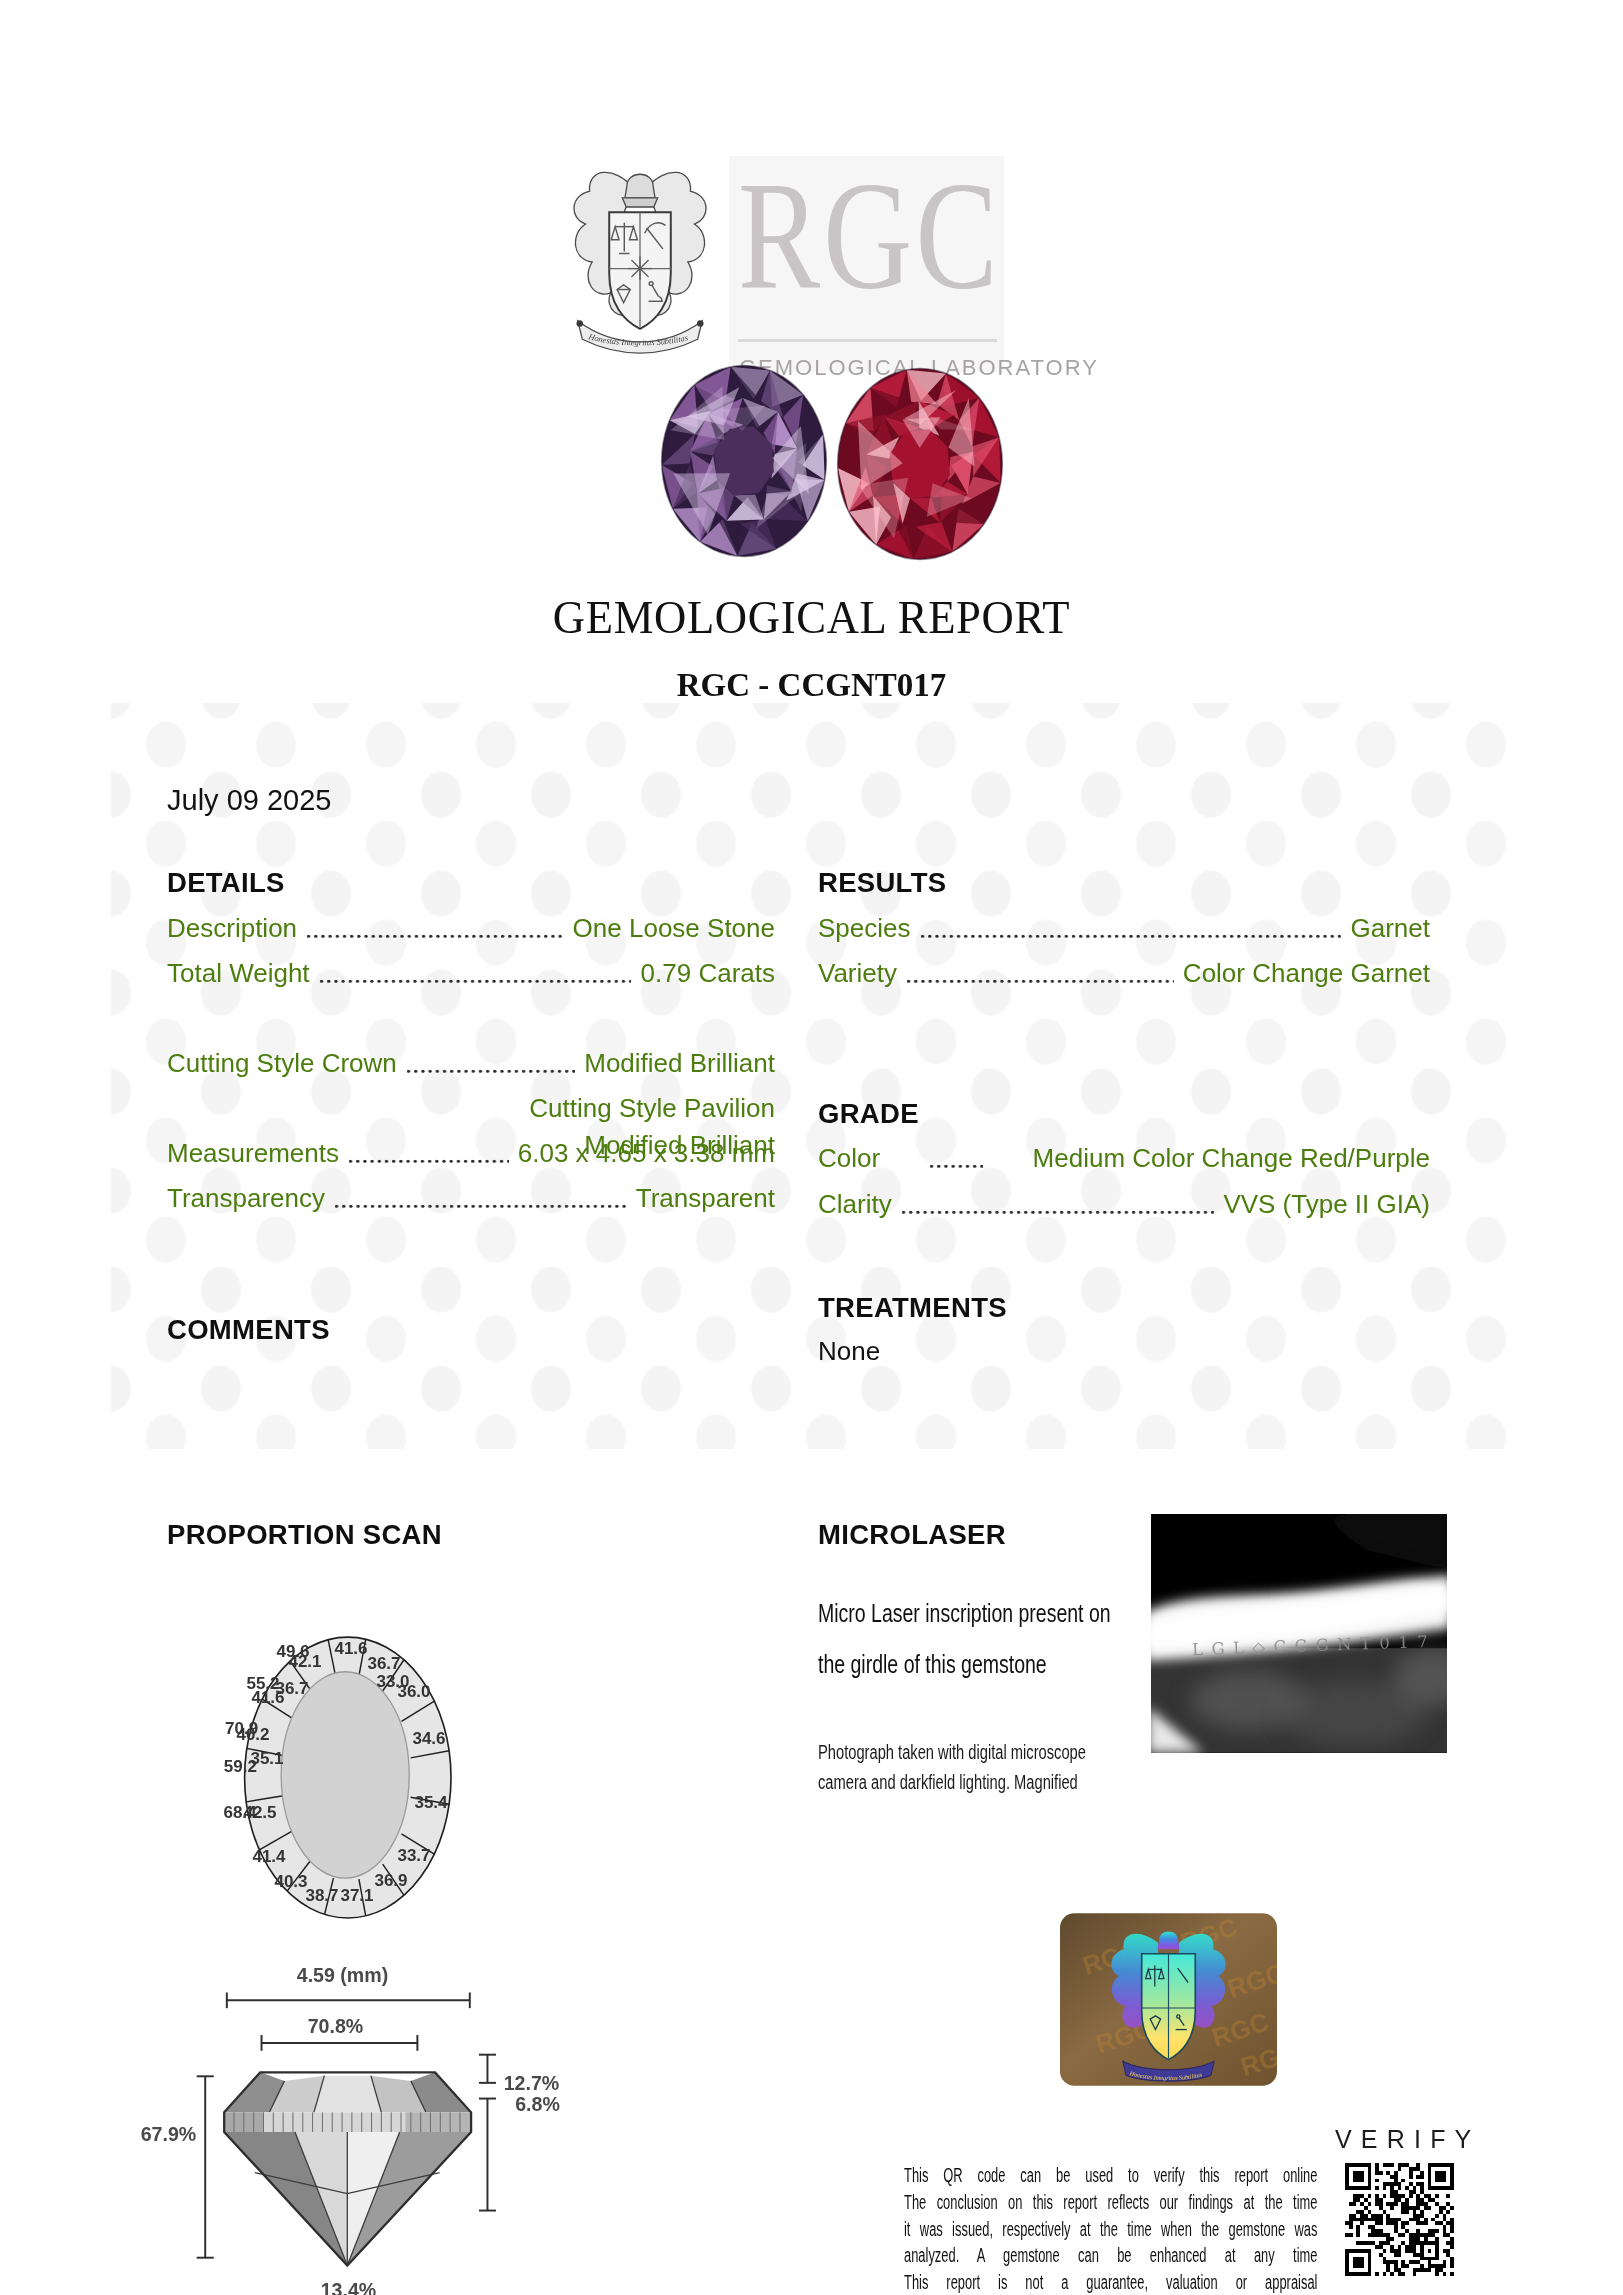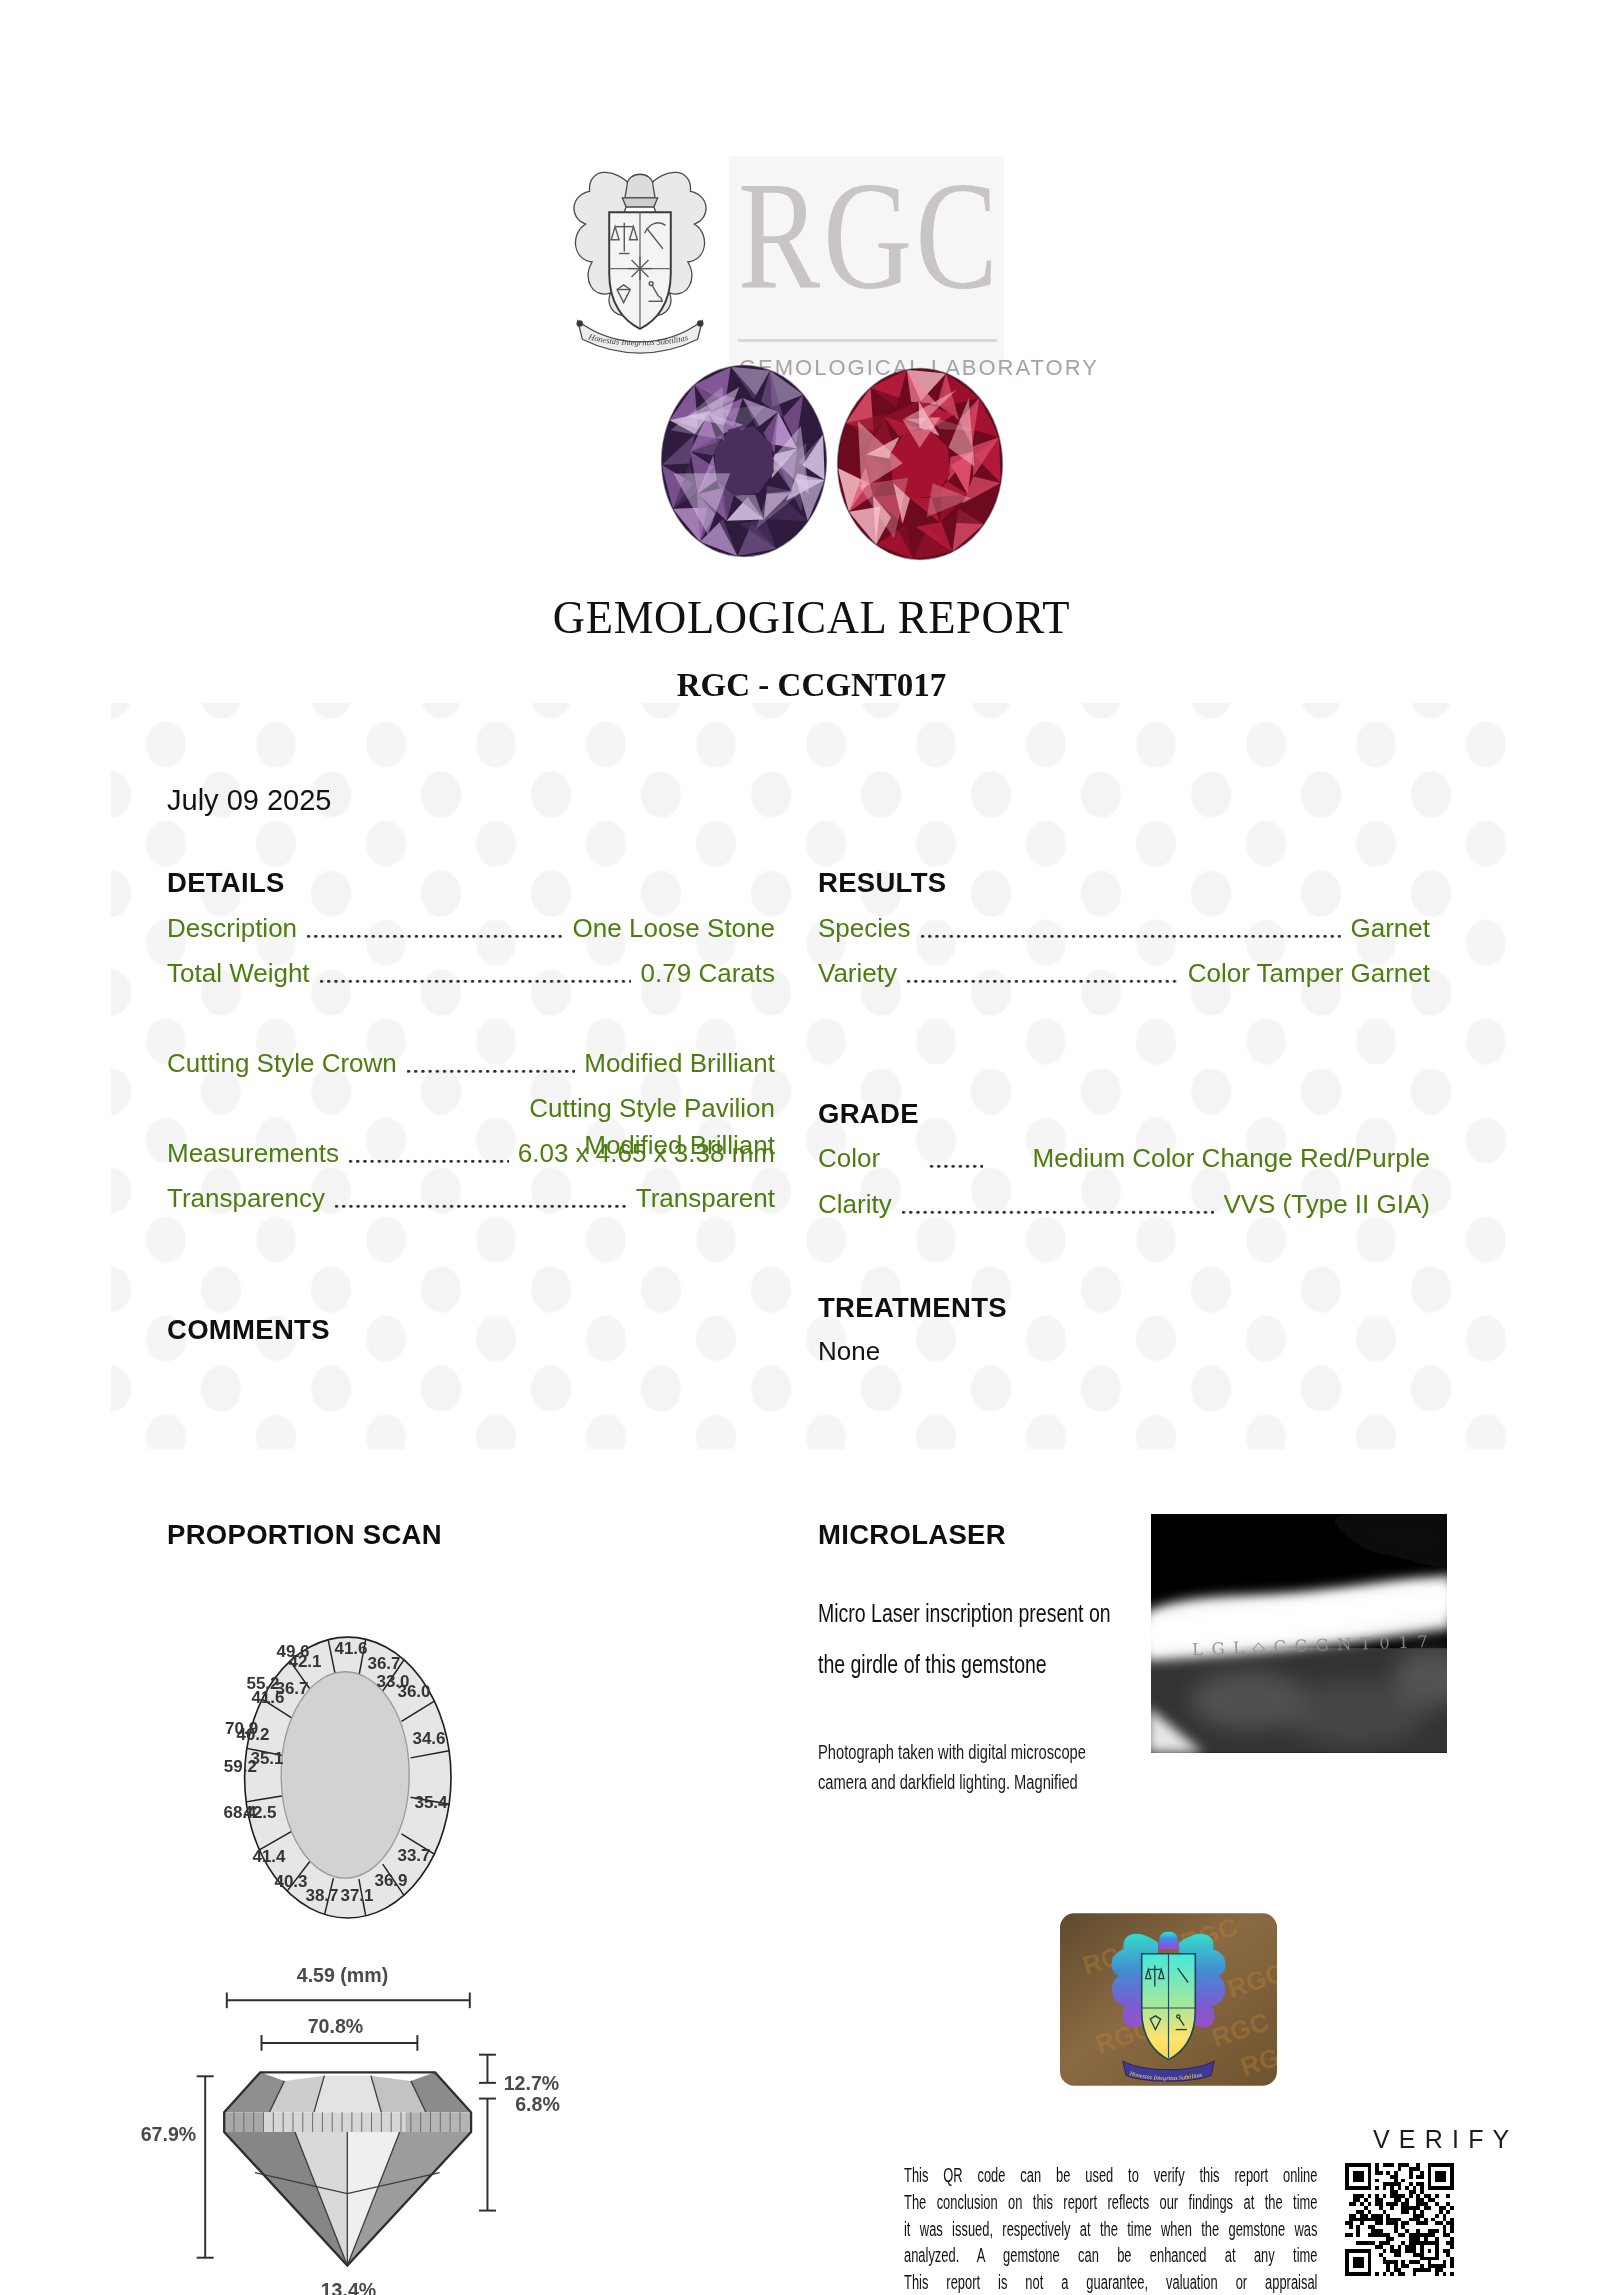--- a/index.html
+++ b/index.html
@@ -264,21 +264,21 @@
 
   <div class="abs heading" style="left:818px;top:867px;">RESULTS</div>
   <div class="abs row" style="left:818px;top:913px;width:612px;">
     <span class="lbl">Species</span>
     <span class="dots"></span>
     <span class="val">Garnet</span>
   </div>
   <div class="abs row" style="left:818px;top:958px;width:612px;">
     <span class="lbl">Variety</span>
     <span class="dots"></span>
-    <span class="val">Color Tamper Garnet</span>
+    <span class="val">Color Change Garnet</span>
   </div>
 
   <div class="abs heading" style="left:818px;top:1098px;">GRADE</div>
   <div class="abs row" style="left:818px;top:1143px;width:612px;gap:40px;">
     <span class="lbl">Color</span>
     <span class="dots"></span>
     <span class="val">Medium Color Change Red/Purple</span>
   </div>
   <div class="abs row" style="left:818px;top:1189px;width:612px;">
     <span class="lbl">Clarity</span>
@@ -502,21 +502,21 @@
       <path d="M96,226 C126,244 206,244 236,226 L231,248 C204,260 128,260 101,248 Z" fill="#3f3a96" stroke="#26215e" stroke-width="1.5"></path>
       <defs>
           <path id="holoMotto" d="M104,247 C140,258 192,258 228,247"></path>
         </defs>
       <text font-size="9.5" font-style="italic" fill="#ffd84f" font-family="Liberation Serif,serif">
         <textPath href="#holoMotto" startOffset="2">Honestas Integritas Subtilitas</textPath>
       </text>
     </g>
   </svg>
 
-  <div class="abs verify" style="left:1373px;top:2125px;">VERIFY</div>
+  <div class="abs verify" style="left:1335px;top:2125px;">VERIFY</div>
   <svg id="qr" class="abs" style="left:1345px;top:2163px;" width="109" height="113" viewBox="0 0 29 29" preserveAspectRatio="none" shape-rendering="crispEdges">
       <rect x="0" y="0" width="29" height="29" fill="#fff"></rect>
       <rect x="0" y="0" width="1" height="1" fill="#000"></rect>
       <rect x="1" y="0" width="1" height="1" fill="#000"></rect>
       <rect x="2" y="0" width="1" height="1" fill="#000"></rect>
       <rect x="3" y="0" width="1" height="1" fill="#000"></rect>
       <rect x="4" y="0" width="1" height="1" fill="#000"></rect>
       <rect x="5" y="0" width="1" height="1" fill="#000"></rect>
       <rect x="6" y="0" width="1" height="1" fill="#000"></rect>
       <rect x="8" y="0" width="1" height="1" fill="#000"></rect>

